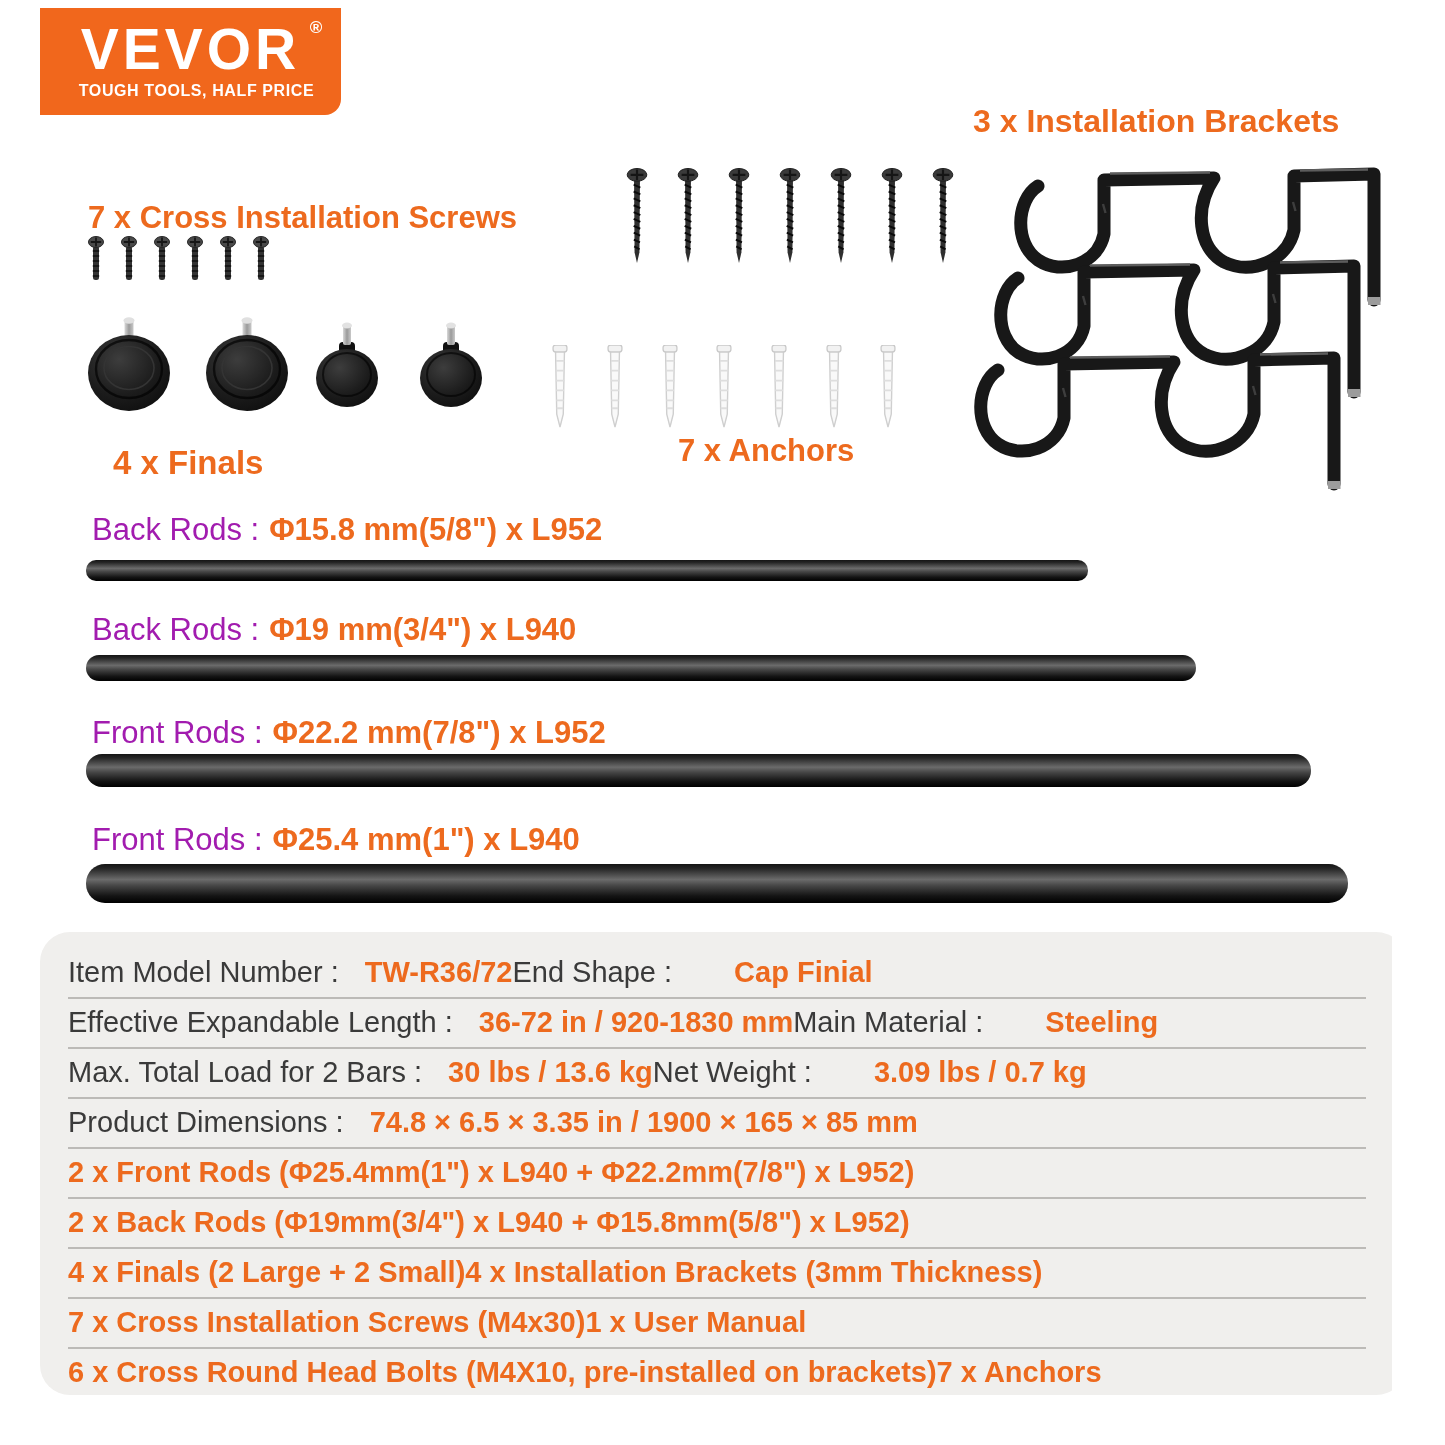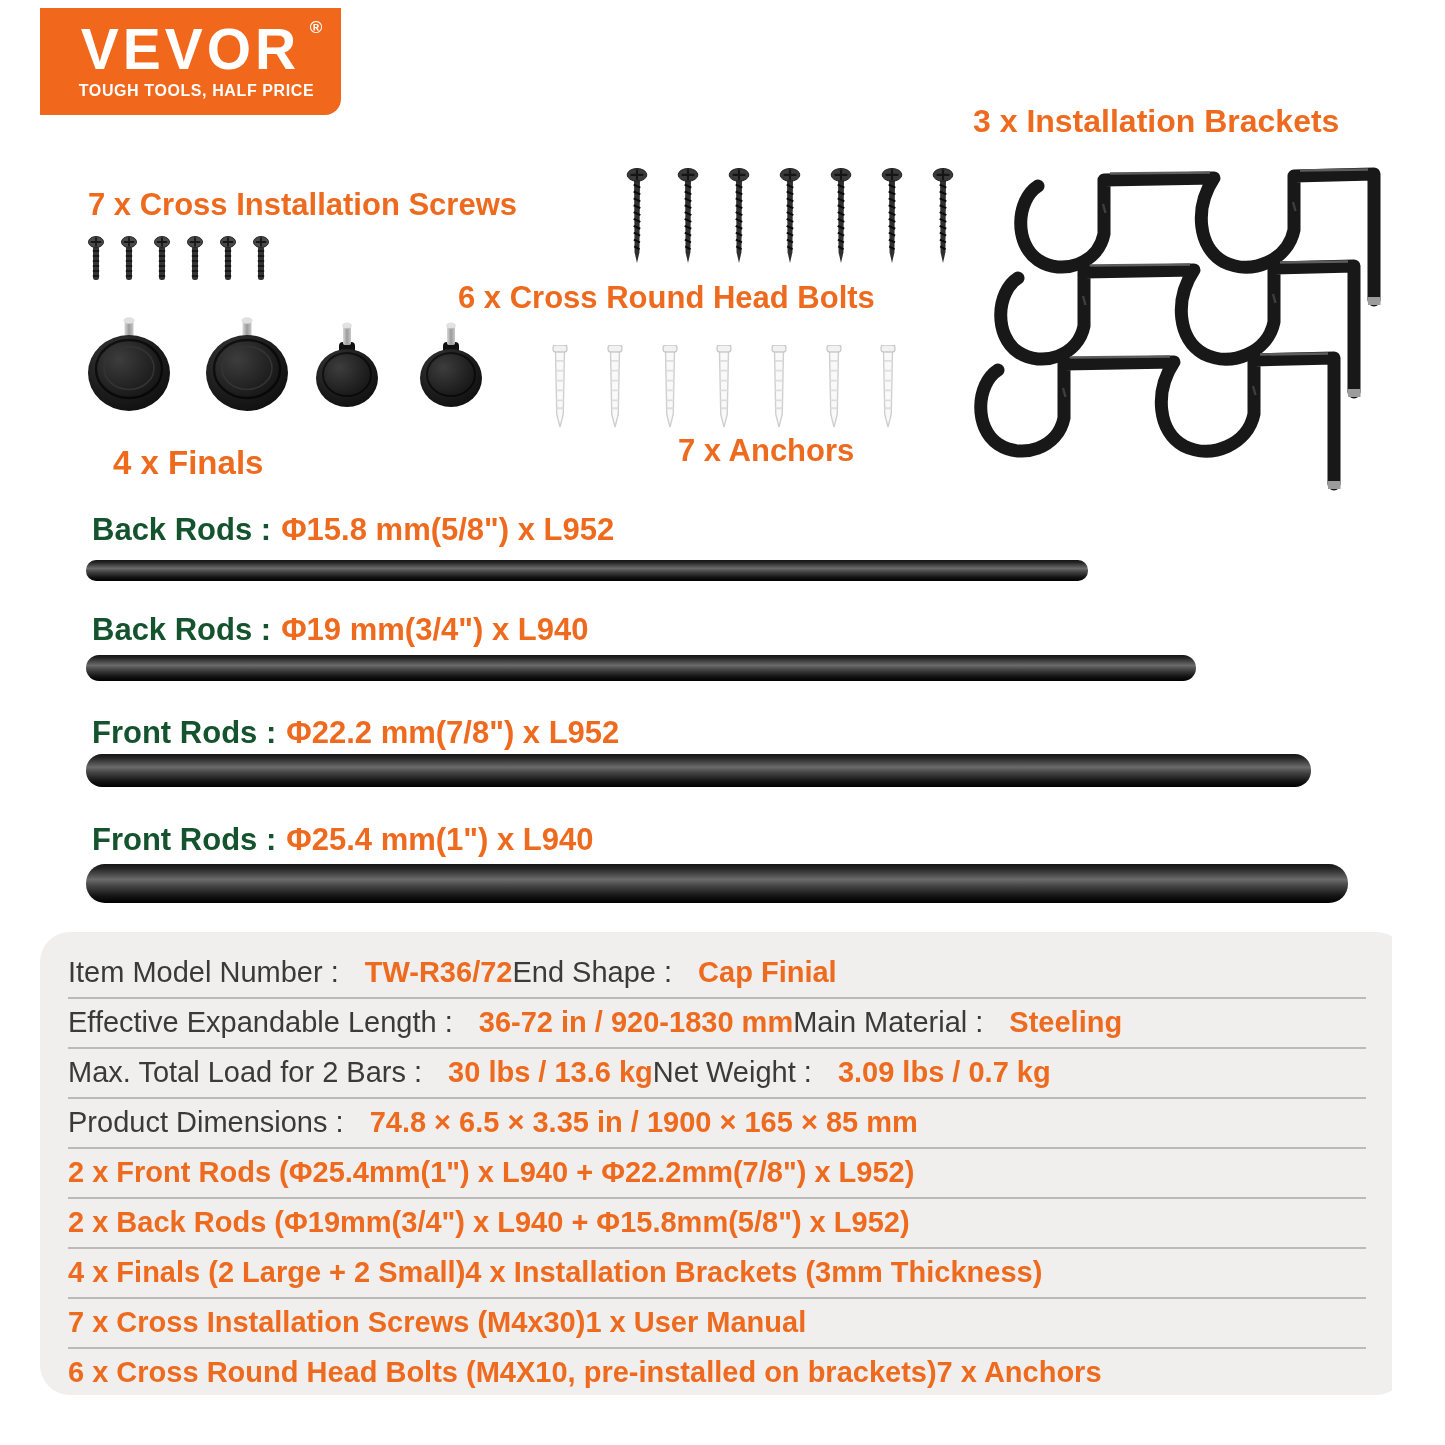--- a/index.html
+++ b/index.html
@@ -15,37 +15,37 @@
   }
   .logo-word{font-size:57px;font-weight:bold;letter-spacing:4px;line-height:1;margin-top:13px;position:relative;display:inline-block;}
   .logo-reg{position:absolute;right:-22px;top:-2px;font-size:17px;font-weight:bold;letter-spacing:0;}
   .logo-tag{font-size:16px;font-weight:bold;letter-spacing:0.6px;margin-top:4px;padding-left:12px;}
   
   .part-label{
     position:absolute;color:#ed6a1e;font-weight:bold;font-size:31px;white-space:nowrap;
   }
   
   .rod-label{position:absolute;font-size:31px;white-space:nowrap;}
-  .rod-label .rod-name{color:#14532d;font-weight:bold;}
+  .rod-label .rod-name{color:#a21caf;font-weight:normal;}
   .rod-label .rod-spec{color:#ed6a1e;font-weight:bold;margin-left:10px;}
   
   .gfx{position:absolute;left:0;top:0;}
   
   .spec-table{
     position:absolute;left:40px;top:932px;width:1366px;height:463px;
     background:#f0efed;border-radius:30px;box-sizing:border-box;
     padding:17px 40px 14px 28px;
   }
   .spec-row{
     display:flex;justify-content:flex-start;align-items:baseline;
     height:48px;line-height:47px;font-size:29px;white-space:nowrap;
   }
   .spec-row.bordered{border-bottom:2px solid #bcbab7;}
   .cell{display:flex;align-items:baseline;}
-  .cell.right{justify-content:flex-end;}
+  .cell.right{justify-content:flex-end;gap:36px;}
   .lbl{color:#3a3a3a;}
   .val{color:#ed6a1e;font-weight:bold;margin-left:26px;}
   .orange-full{color:#ed6a1e;font-weight:bold;}
 </style>
 </head>
 <body>
 
 <div class="stage">
 
   <div class="logo">
@@ -166,22 +166,21 @@
 
     <g>
       <rect x="86" y="560" width="1002" height="21" rx="10" fill="url(#rodGrad)"></rect>
       <rect x="86" y="655" width="1110" height="26" rx="13" fill="url(#rodGrad)"></rect>
       <rect x="86" y="754" width="1225" height="33" rx="16" fill="url(#rodGrad)"></rect>
       <rect x="86" y="864" width="1262" height="39" rx="19" fill="url(#rodGrad)"></rect>
     </g>
   </svg>
 
   <div class="part-label" style="left:973px;top:103px;font-size:32px;">3 x Installation Brackets</div>
-  <div class="part-label" style="left:88px;top:187px;">7 x Cross Installation Screws</div>
-  <div class="part-label" style="left:458px;top:280px;">6 x Cross Round Head Bolts</div>
+  <div class="part-label" style="left:88px;top:200px;">7 x Cross Installation Screws</div>
   <div class="part-label" style="left:113px;top:444px;font-size:33px;">4 x Finals</div>
   <div class="part-label" style="left:678px;top:433px;">7 x Anchors</div>
 
   <div class="rod-label" style="left:92px;top:512px;">
     <span class="rod-name">Back Rods :</span><span class="rod-spec">Φ15.8 mm(5/8") x L952</span>
   </div>
   <div class="rod-label" style="left:92px;top:612px;">
     <span class="rod-name">Back Rods :</span><span class="rod-spec">Φ19 mm(3/4") x L940</span>
   </div>
   <div class="rod-label" style="left:92px;top:715px;">

